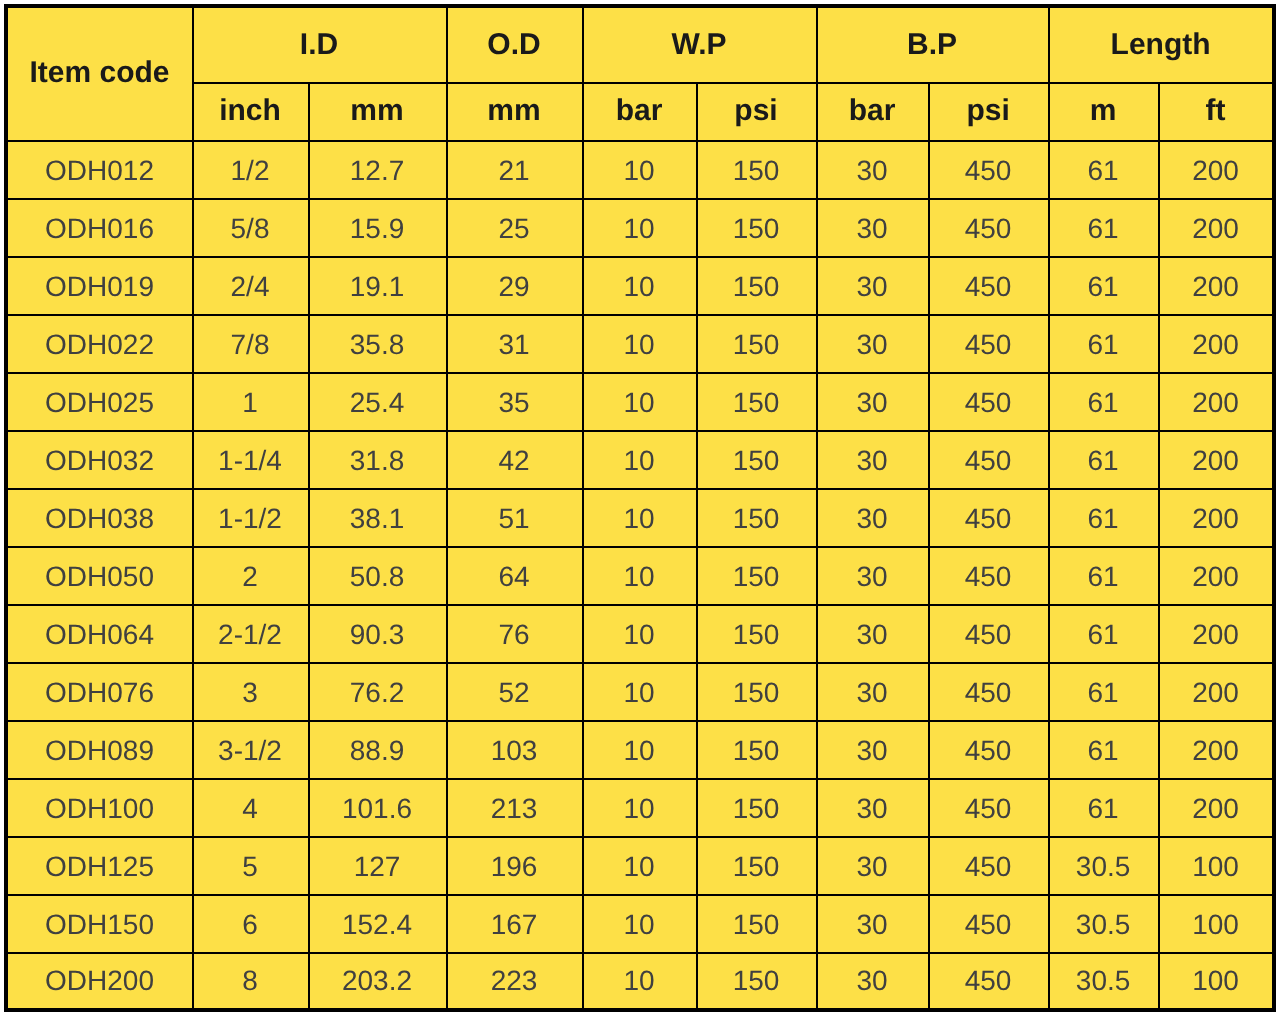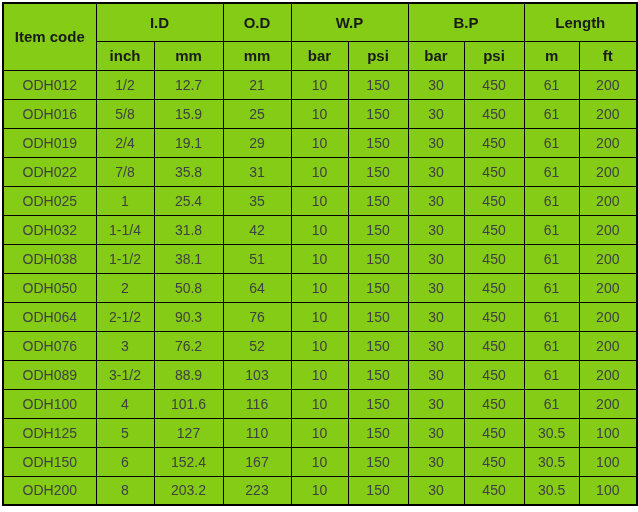--- a/index.html
+++ b/index.html
@@ -9,21 +9,21 @@
     background: #ffffff;
     width: 638px;
     height: 512px;
     font-family: "Liberation Sans", sans-serif;
   }
   table.spec {
     border-collapse: collapse;
     table-layout: fixed;
     width: 634px;
     margin: 2px;
-    background: #84cc16;
+    background: #fde047;
     border: 2px solid #000000;
   }
   table.spec th,
   table.spec td {
     border: 1px solid #000000;
     text-align: center;
     vertical-align: middle;
     padding: 0 2px;
     overflow: hidden;
     white-space: nowrap;
@@ -211,33 +211,33 @@
         <td>150</td>
         <td>30</td>
         <td>450</td>
         <td>61</td>
         <td>200</td>
       </tr>
       <tr>
         <td>ODH100</td>
         <td>4</td>
         <td>101.6</td>
-        <td>116</td>
+        <td>213</td>
         <td>10</td>
         <td>150</td>
         <td>30</td>
         <td>450</td>
         <td>61</td>
         <td>200</td>
       </tr>
       <tr>
         <td>ODH125</td>
         <td>5</td>
         <td>127</td>
-        <td>110</td>
+        <td>196</td>
         <td>10</td>
         <td>150</td>
         <td>30</td>
         <td>450</td>
         <td>30.5</td>
         <td>100</td>
       </tr>
       <tr>
         <td>ODH150</td>
         <td>6</td>

